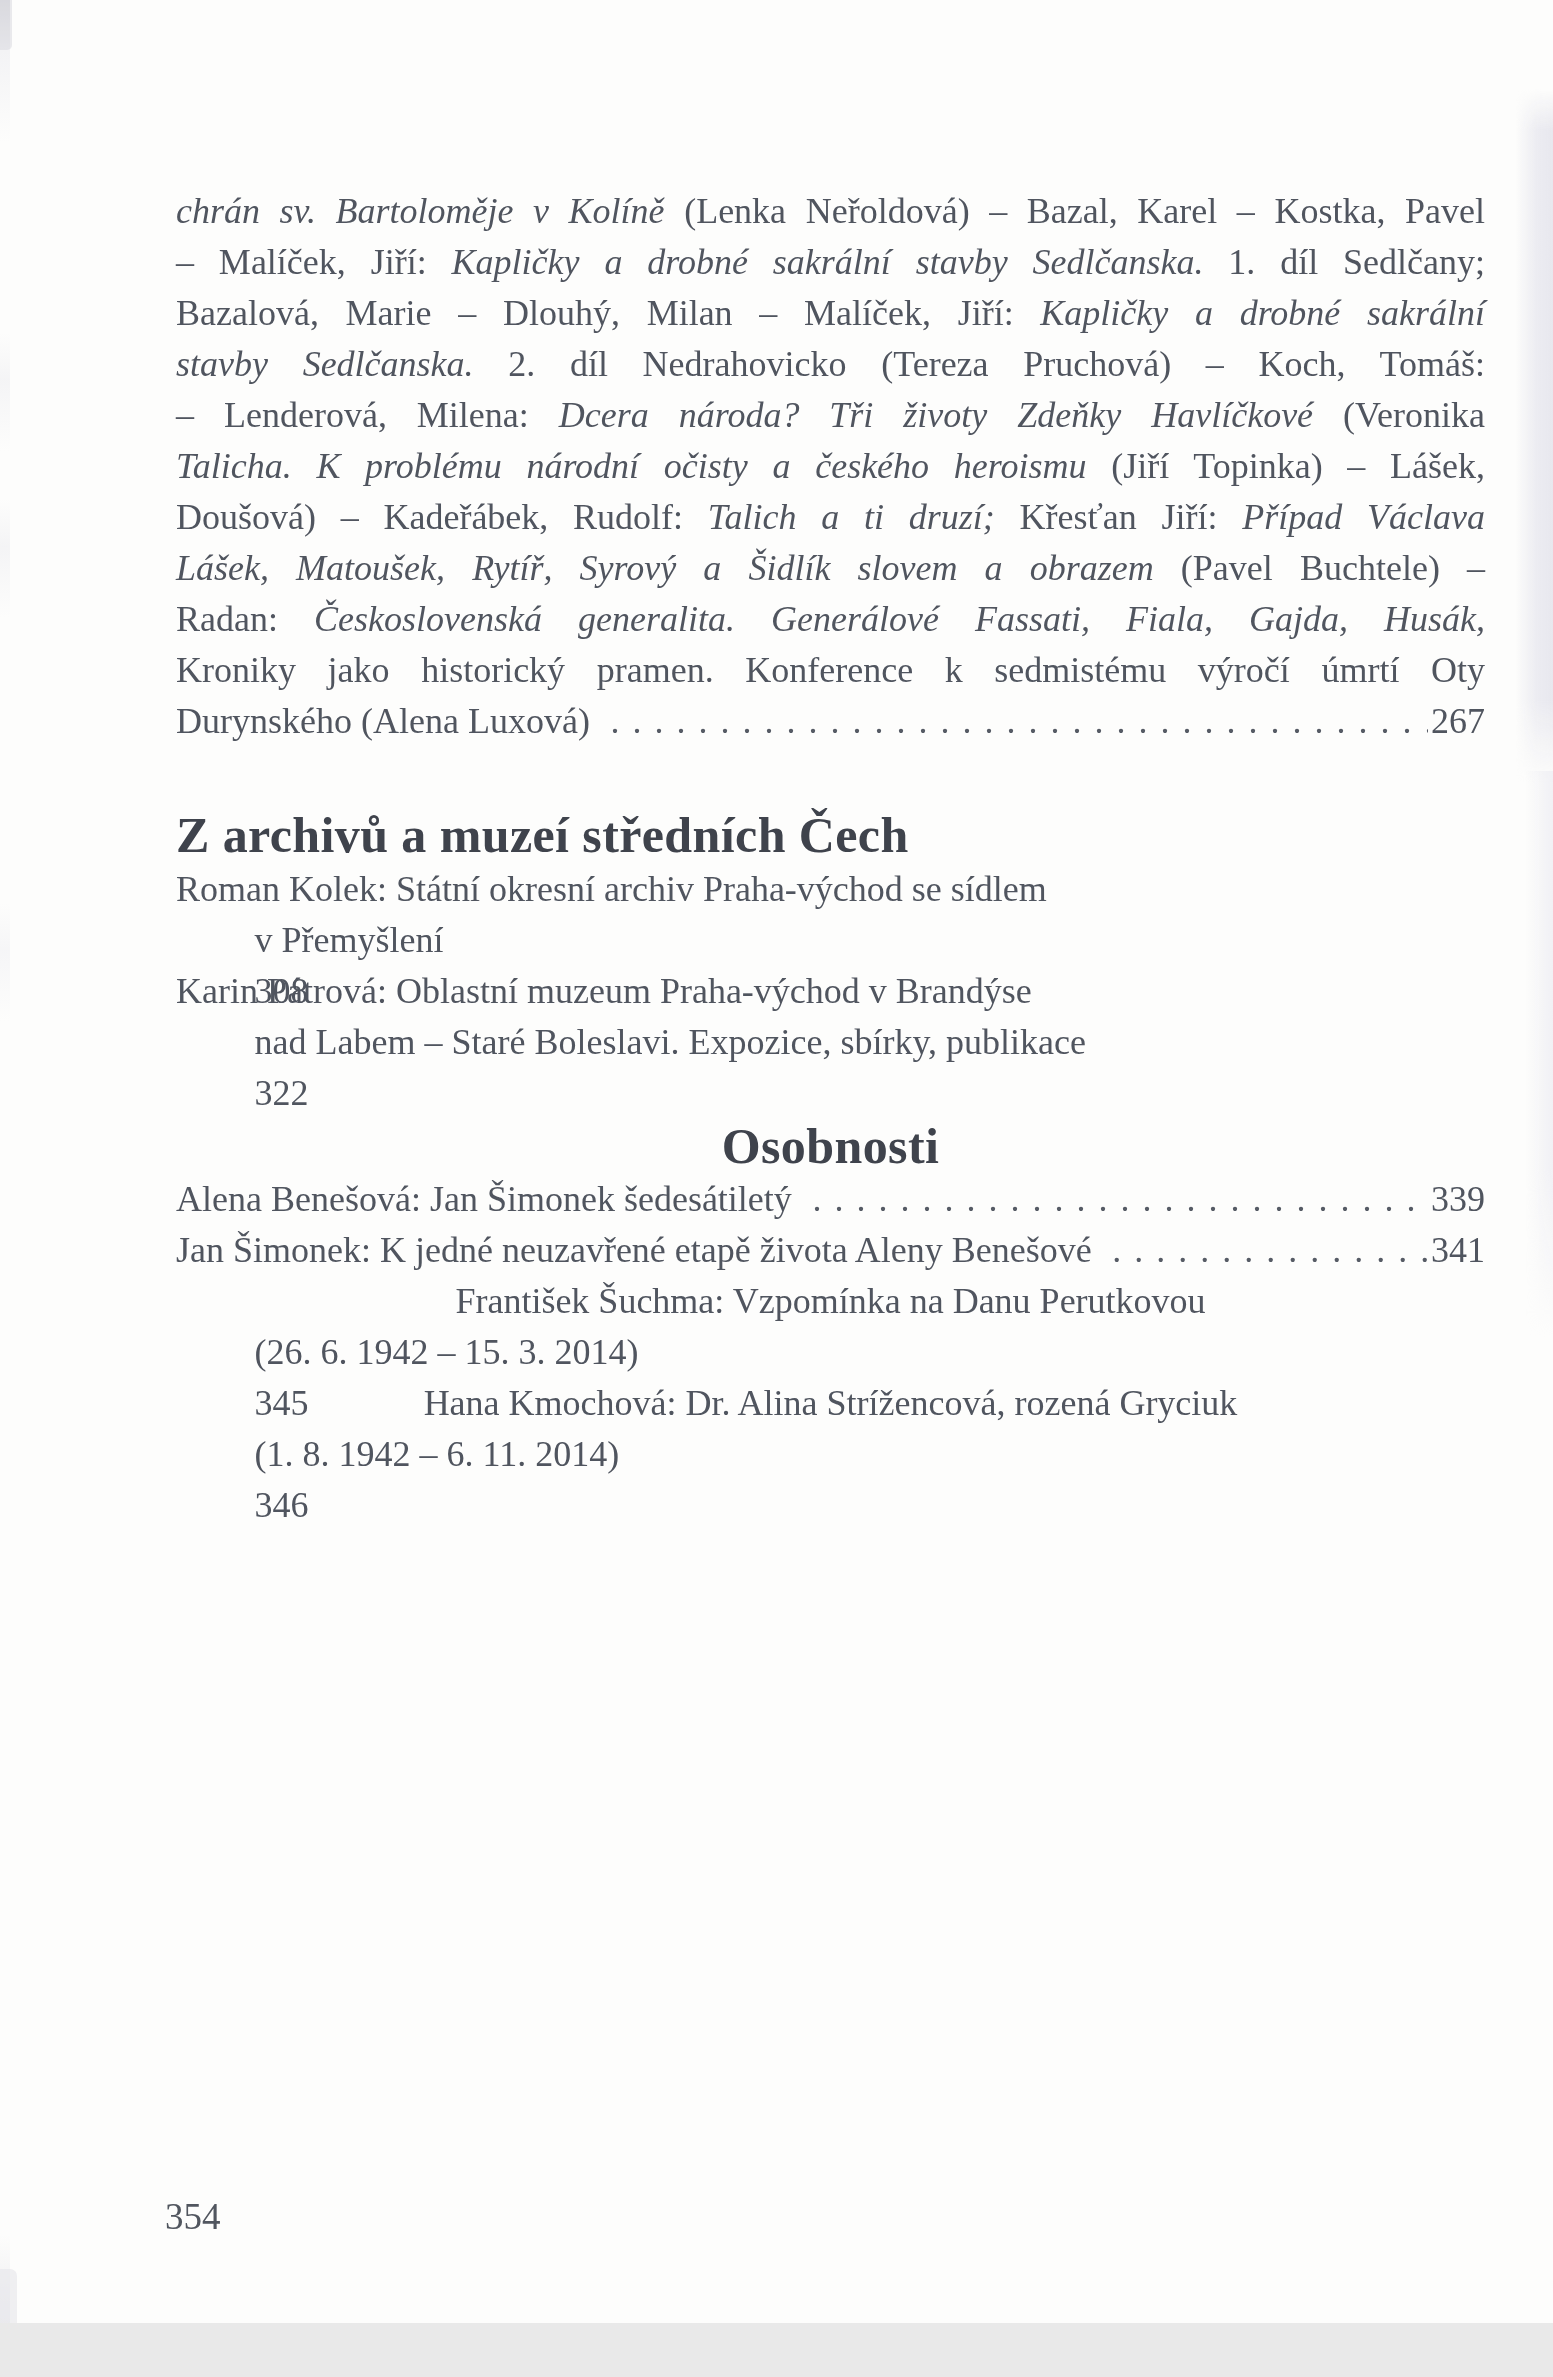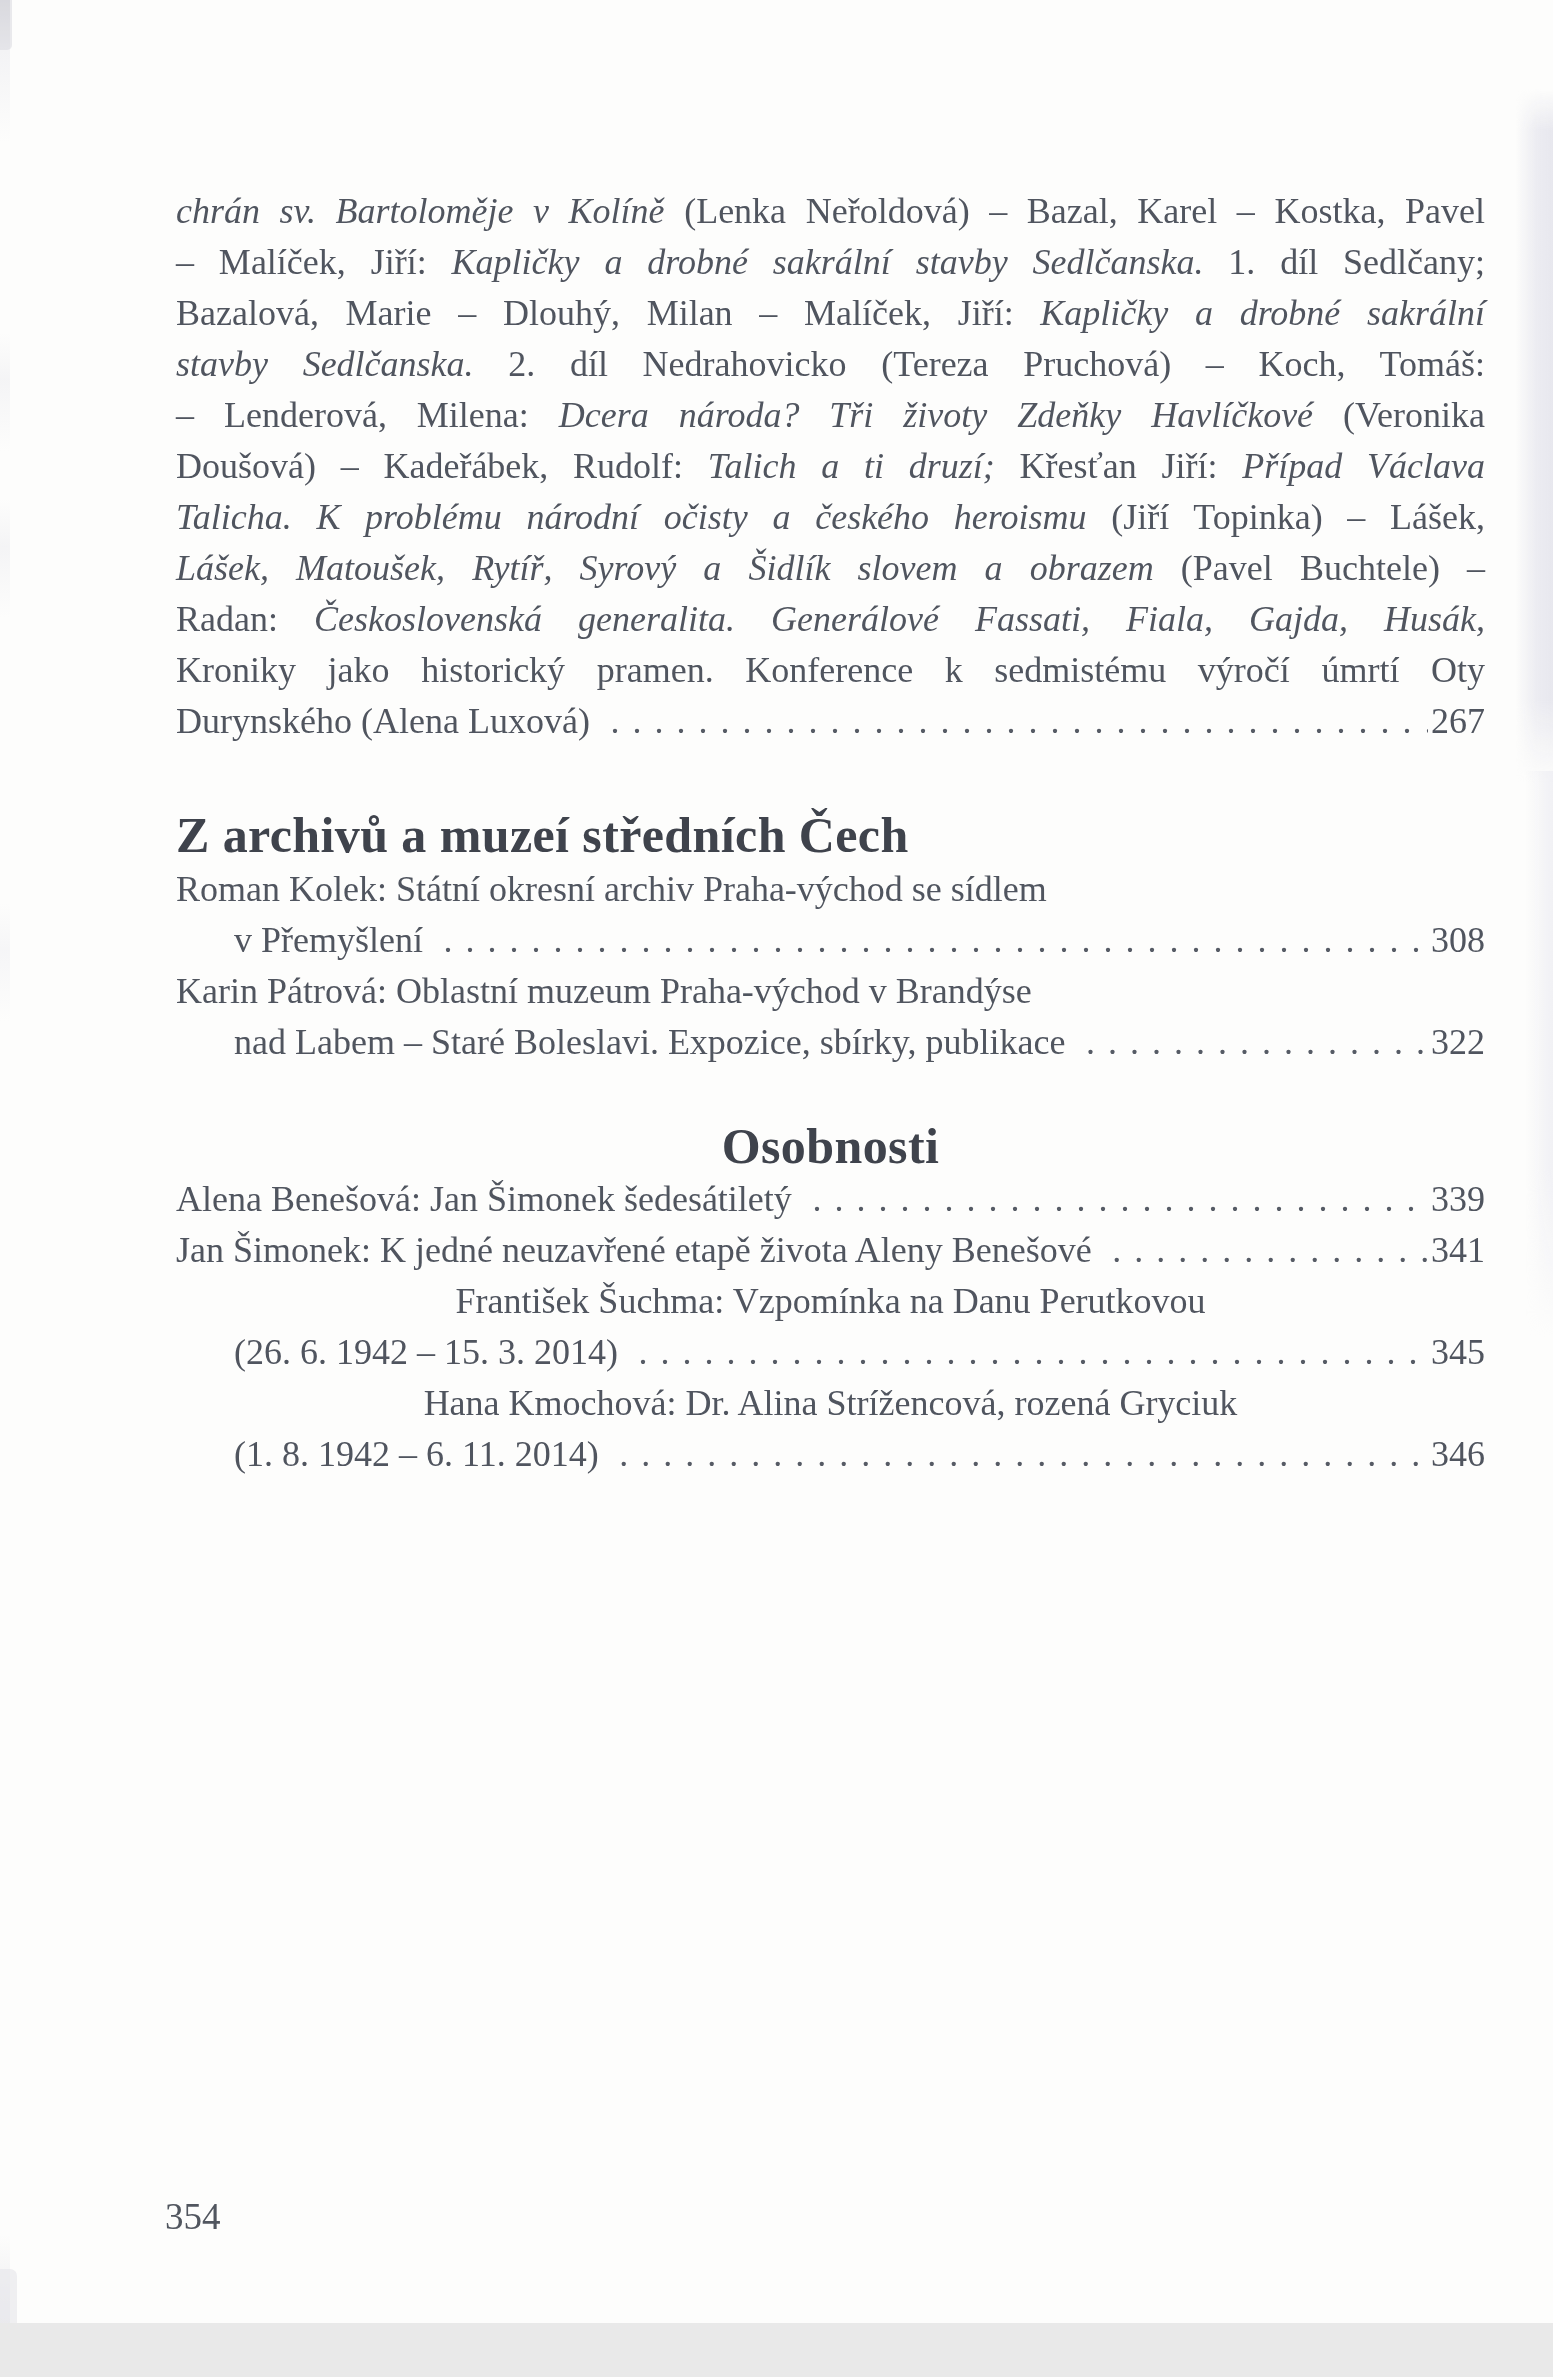--- a/index.html
+++ b/index.html
@@ -56,21 +56,21 @@
   }
   .it{font-style:italic;}
   .leader{display:flex;align-items:baseline;}
   .leader .txt{flex:0 0 auto;white-space:pre;}
   .dots{
     flex:1 1 0;min-width:0;overflow:hidden;white-space:nowrap;
     letter-spacing:13px;margin-left:20.6px;margin-right:3.4px;
     color:#565b65;
   }
   .pref{flex:0 0 auto;}
-  .indent{padding-left:58px;}
+  .indent{padding-left:58px;flex-direction:column;}
   .section{margin-top:63px;}
   .section + .section{margin-top:53px;text-align:center;}
   .heading{
     height:51px;line-height:51px;font-size:50px;font-weight:bold;
     color:#3f434c;letter-spacing:0.4px;
   }
   .entries{margin-top:2.6px;}
   .folio{
     position:absolute;left:140px;top:2191px;
     font-size:37px;line-height:51px;color:#51565f;margin-left:25px;
@@ -86,22 +86,22 @@
   <div class="edge-right"></div>
   <div class="edge-right2"></div>
 
   <div class="text-block" id="toc-root">
       <div>
         <div class="line just"><span class="txt"><span class="it">chrán sv. Bartoloměje v Kolíně</span><span> (Lenka Neřoldová) – Bazal, Karel – Kostka, Pavel</span></span></div>
         <div class="line just"><span class="txt"><span>– Malíček, Jiří: </span><span class="it">Kapličky a drobné sakrální stavby Sedlčanska.</span><span> 1. díl Sedlčany;</span></span></div>
         <div class="line just"><span class="txt"><span>Bazalová, Marie – Dlouhý, Milan – Malíček, Jiří: </span><span class="it">Kapličky a drobné sakrální</span></span></div>
         <div class="line just"><span class="txt"><span class="it">stavby Sedlčanska.</span><span> 2. díl Nedrahovicko (Tereza Pruchová) – Koch, Tomáš:</span></span></div>
         <div class="line just"><span class="txt"><span>– Lenderová, Milena: </span><span class="it">Dcera národa? Tři životy Zdeňky Havlíčkové</span><span> (Veronika</span></span></div>
+        <div class="line just"><span class="txt"><span class="it">Talicha. K problému národní očisty a českého heroismu</span><span> (Jiří Topinka) – Lášek,</span></span></div>
         <div class="line just"><span class="txt"><span>Doušová) – Kadeřábek, Rudolf: </span><span class="it">Talich a ti druzí;</span><span> Křesťan Jiří: </span><span class="it">Případ Václava</span></span></div>
-        <div class="line just"><span class="txt"><span class="it">Talicha. K problému národní očisty a českého heroismu</span><span> (Jiří Topinka) – Lášek,</span></span></div>
         <div class="line just"><span class="txt"><span class="it">Lášek, Matoušek, Rytíř, Syrový a Šidlík slovem a obrazem</span><span> (Pavel Buchtele) –</span></span></div>
         <div class="line just"><span class="txt"><span>Radan: </span><span class="it">Československá generalita. Generálové Fassati, Fiala, Gajda, Husák,</span></span></div>
         <div class="line just"><span class="txt"><span>Kroniky jako historický pramen. Konference k sedmistému výročí úmrtí Oty</span></span></div>
         <div class="line leader">
           <span class="txt"><span>Durynského (Alena Luxová)</span></span>
           <span class="dots">........................................................................................................................</span>
           <span class="pref">267</span>
         </div>
       </div>
       <div class="section">

